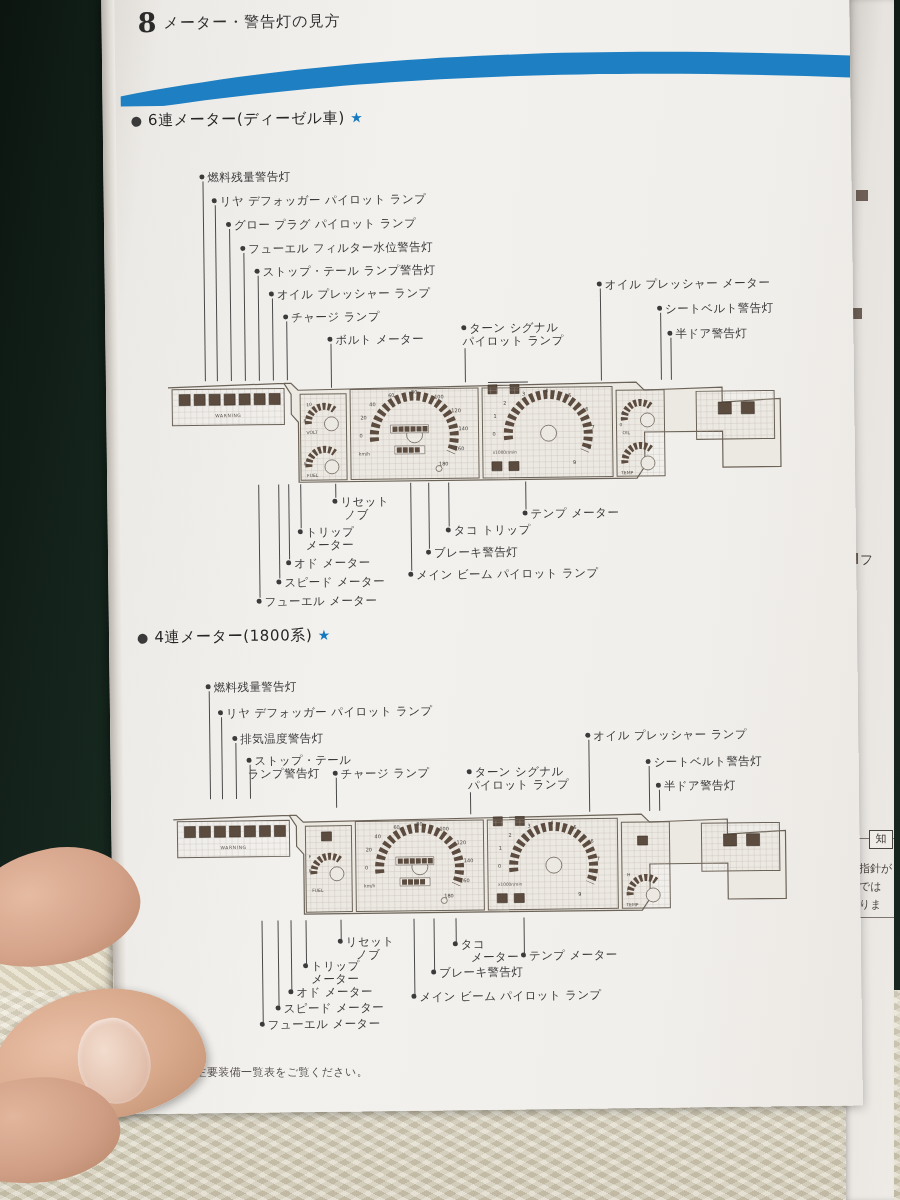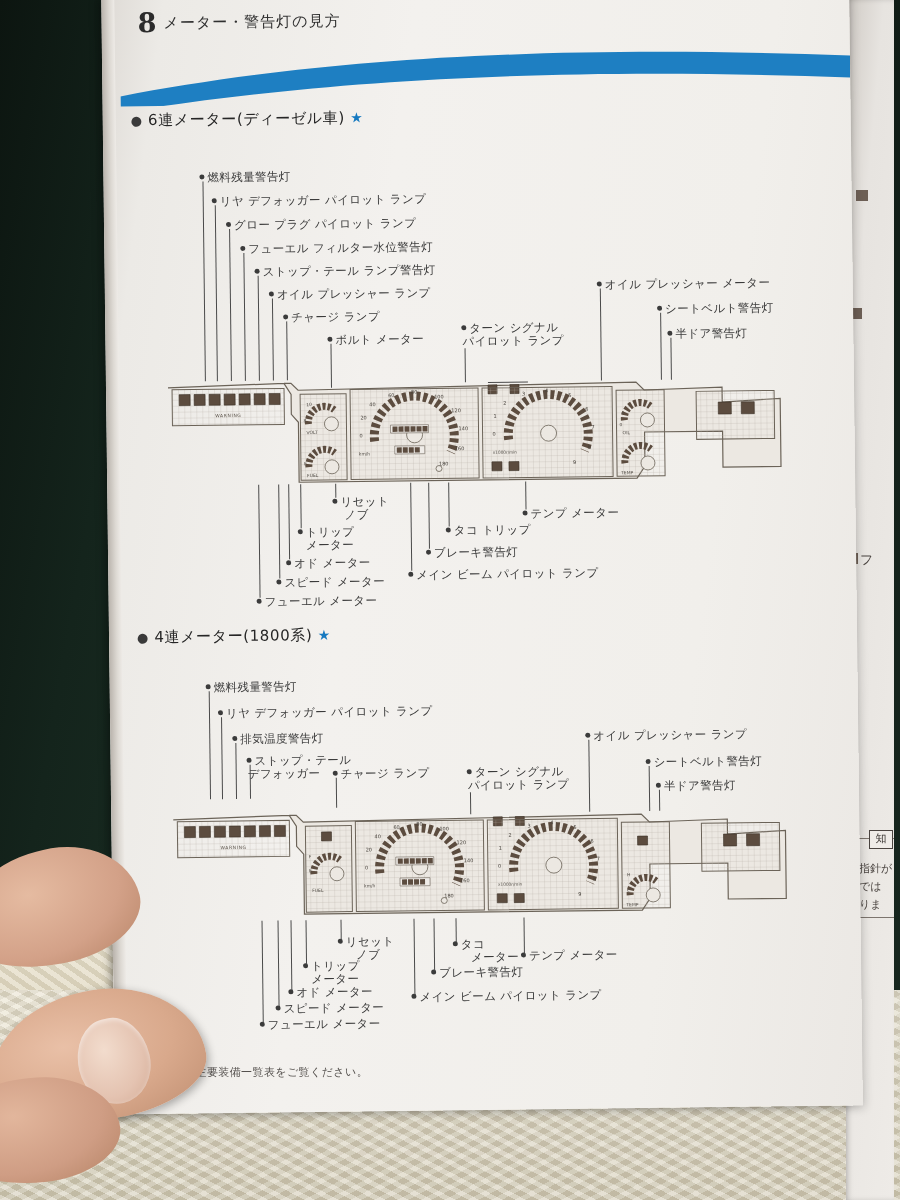--- a/index.html
+++ b/index.html
@@ -346,21 +346,21 @@
       <span class="star">★</span>
     </div>
 
     <div class="ghost" style="left:452px;top:680px;">&nbsp;</div>
 
     <div class="lbl" style="left:96px;top:688px;"><span class="bd"></span><span>燃料残量警告灯</span></div>
     <div class="lbl" style="left:108px;top:714px;"><span class="bd"></span><span>リヤ デフォッガー パイロット ランプ</span></div>
     <div class="lbl" style="left:122px;top:740px;"><span class="bd"></span><span>排気温度警告灯</span></div>
     <div class="lbl two" style="left:136px;top:762px;">
       <span class="bd"></span><span>ストップ・テール</span><br>
-      <span style="margin-left:1px">デフォッガー</span>
+      <span style="margin-left:1px">ランプ警告灯</span>
     </div>
     <div class="lbl" style="left:222px;top:776px;"><span class="bd"></span><span>チャージ ランプ</span></div>
 
     <div class="ldr" style="left:99px;top:698px;height:108px;"></div>
     <div class="ldr" style="left:111px;top:724px;height:82px;"></div>
     <div class="ldr" style="left:125px;top:750px;height:56px;"></div>
     <div class="ldr" style="left:139px;top:772px;height:34px;"></div>
     <div class="ldr" style="left:225px;top:786px;height:30px;"></div>
 
     <div class="lbl two" style="left:356px;top:776px;">

